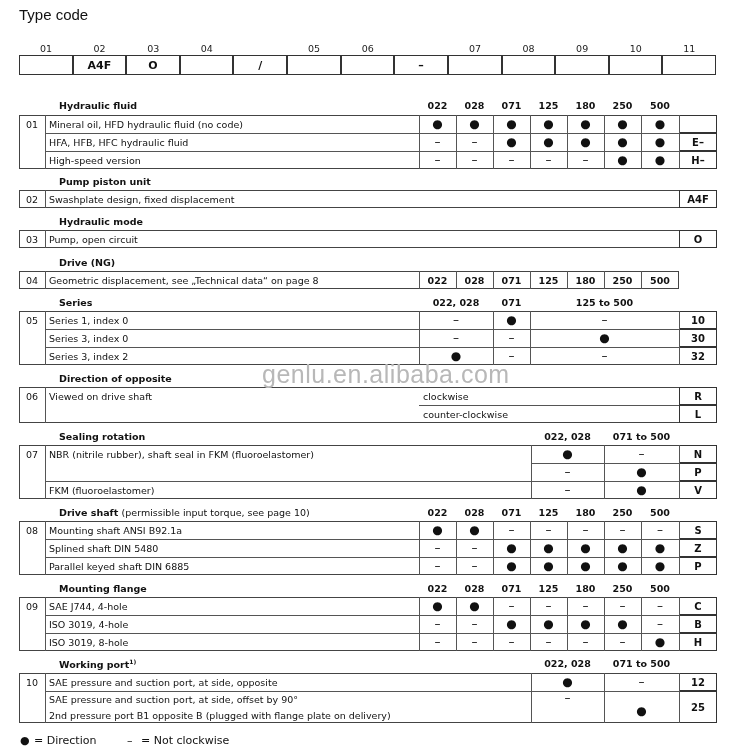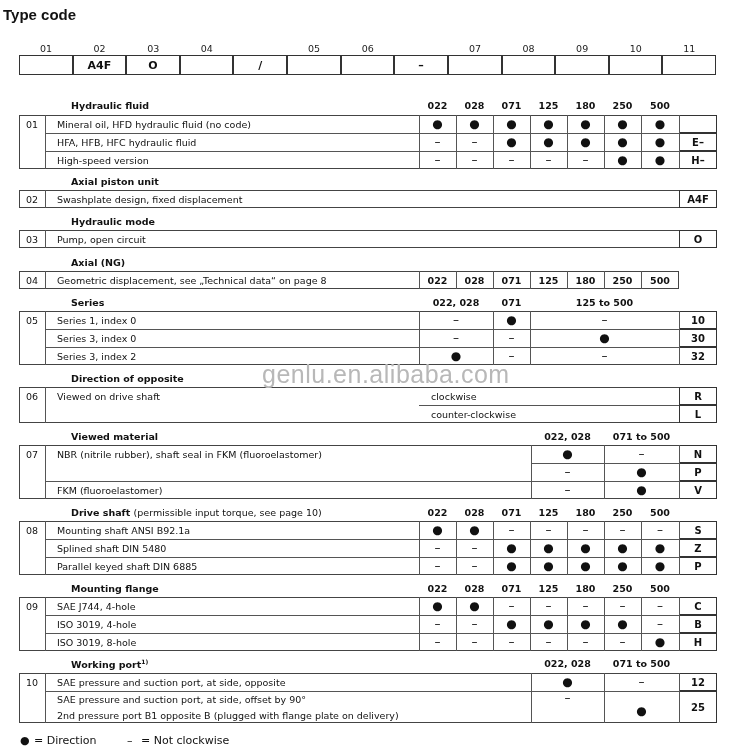--- a/index.html
+++ b/index.html
@@ -1,31 +1,31 @@
 <!DOCTYPE html>
 <html><head>
 <meta charset="utf-8">
 <style>
   html, body { margin:0; padding:0; background:#ffffff; }
   body { width:755px; height:750px; position:relative; overflow:hidden;
          font-family:"DejaVu Sans", sans-serif; color:#111; font-size:10px; }
   .abs { position:absolute; }
-  .title { left:3px; top:6px; font-size:15px; font-weight:bold; font-family:"Liberation Sans", sans-serif; }
+  .title { left:19px; top:6px; font-size:15px; font-weight:normal; font-family:"Liberation Sans", sans-serif; }
   .tc-label { position:absolute; top:43px; width:54px; text-align:center; font-size:9.5px; color:#222; }
   .tc-box { position:absolute; top:55px; height:20px; width:53.6px; box-sizing:border-box;
             border:1.3px solid #333; border-left-width:0.7px; display:flex; align-items:center;
             justify-content:center; font-weight:bold; font-size:11px; }
   .tc-box.first { border-left-width:1.3px; }
-  .sec-title { position:absolute; left:31px; font-weight:bold; font-size:9.5px;padding-left:40px; }
+  .sec-title { position:absolute; left:19px; font-weight:bold; font-size:9.5px;padding-left:40px; }
   .sec-title .normal { font-weight:normal; }
   .colhead { position:absolute; text-align:center; font-weight:bold; font-size:9.5px; }
   .tbl { position:absolute; left:19px; box-sizing:border-box; border:1.3px solid #444; }
   .cell { position:absolute; box-sizing:border-box; display:flex; align-items:center; font-size:9.5px; }
   .num { justify-content:center; }
-  .desc { padding-left:12px; white-space:nowrap; }
+  .desc { padding-left:4px; white-space:nowrap; }
   .mark { justify-content:center; font-size:12px; }
   .code { justify-content:center; font-weight:bold; font-size:10px; border:1.3px solid #333; background:#fff; }
   .hline { position:absolute; height:0; border-top:1px solid #555; }
   .vline { position:absolute; width:0; border-left:1px solid #555; }
   .watermark { position:absolute; left:262px; top:360px; font-size:25px; color:#b8b8b8;
                font-family:"Liberation Sans", sans-serif; letter-spacing:0.5px; }
   .legend { position:absolute; top:734px; font-size:11px; }
 </style>
 </head>
 <body>
@@ -103,33 +103,33 @@
     <div class="cell code" style="left:679px;top:151px;width:38px;height:18px;">H–</div>
     <div class="vline" style="left:419px;top:115px;height:54px;"></div>
     <div class="vline" style="left:456px;top:115px;height:54px;"></div>
     <div class="vline" style="left:493px;top:115px;height:54px;"></div>
     <div class="vline" style="left:530px;top:115px;height:54px;"></div>
     <div class="vline" style="left:567px;top:115px;height:54px;"></div>
     <div class="vline" style="left:604px;top:115px;height:54px;"></div>
     <div class="vline" style="left:641px;top:115px;height:54px;"></div>
     <div class="vline" style="left:679px;top:115px;height:54px;"></div>
     <div class="cell num" style="left:19px;top:115px;width:26px;height:18px;">01</div>
-    <div class="sec-title" style="top:176px;"><span>Axial piston unit</span></div>
+    <div class="sec-title" style="top:176px;"><span>Pump piston unit</span></div>
     <div class="tbl" style="top:190px;width:698px;height:18px;"></div>
     <div class="vline" style="left:45px;top:190px;height:18px;"></div>
     <div class="cell desc" style="left:45px;top:190px;width:634px;height:18px;">Swashplate design, fixed displacement</div>
     <div class="cell code" style="left:679px;top:190px;width:38px;height:18px;">A4F</div>
     <div class="cell num" style="left:19px;top:190px;width:26px;height:18px;">02</div>
     <div class="sec-title" style="top:216px;"><span>Hydraulic mode</span></div>
     <div class="tbl" style="top:230px;width:698px;height:18px;"></div>
     <div class="vline" style="left:45px;top:230px;height:18px;"></div>
     <div class="cell desc" style="left:45px;top:230px;width:634px;height:18px;">Pump, open circuit</div>
     <div class="cell code" style="left:679px;top:230px;width:38px;height:18px;">O</div>
     <div class="cell num" style="left:19px;top:230px;width:26px;height:18px;">03</div>
-    <div class="sec-title" style="top:257px;"><span>Axial (NG)</span></div>
+    <div class="sec-title" style="top:257px;"><span>Drive (NG)</span></div>
     <div class="tbl" style="top:271px;width:660px;height:18px;"></div>
     <div class="vline" style="left:45px;top:271px;height:18px;"></div>
     <div class="cell desc" style="left:45px;top:271px;width:374px;height:18px;">Geometric displacement, see „Technical data“ on page 8</div>
     <div class="cell mark" style="left:419px;top:271px;width:37px;height:18px;font-weight:bold;font-size:9.5px;">022</div>
     <div class="cell mark" style="left:456px;top:271px;width:37px;height:18px;font-weight:bold;font-size:9.5px;">028</div>
     <div class="cell mark" style="left:493px;top:271px;width:37px;height:18px;font-weight:bold;font-size:9.5px;">071</div>
     <div class="cell mark" style="left:530px;top:271px;width:37px;height:18px;font-weight:bold;font-size:9.5px;">125</div>
     <div class="cell mark" style="left:567px;top:271px;width:37px;height:18px;font-weight:bold;font-size:9.5px;">180</div>
     <div class="cell mark" style="left:604px;top:271px;width:37px;height:18px;font-weight:bold;font-size:9.5px;">250</div>
     <div class="cell mark" style="left:641px;top:271px;width:38px;height:18px;font-weight:bold;font-size:9.5px;">500</div>
@@ -172,21 +172,21 @@
     <div class="sec-title" style="top:373px;"><span>Direction of opposite</span></div>
     <div class="tbl" style="top:387px;width:698px;height:36px;"></div>
     <div class="vline" style="left:45px;top:387px;height:36px;"></div>
     <div class="cell desc" style="left:45px;top:387px;width:300px;height:18px;">Viewed on drive shaft</div>
     <div class="hline" style="left:419px;width:298px;top:405px;"></div>
     <div class="cell desc" style="left:419px;top:387px;width:250px;height:18px;">clockwise</div>
     <div class="cell code" style="left:679px;top:387px;width:38px;height:18px;">R</div>
     <div class="cell desc" style="left:419px;top:405px;width:250px;height:18px;">counter-clockwise</div>
     <div class="cell code" style="left:679px;top:405px;width:38px;height:18px;">L</div>
     <div class="cell num" style="left:19px;top:387px;width:26px;height:18px;">06</div>
-    <div class="sec-title" style="top:431px;"><span>Viewed material</span></div>
+    <div class="sec-title" style="top:431px;"><span>Sealing rotation</span></div>
     <div class="colhead" style="left:531px;width:73px;top:431px;">022, 028</div>
     <div class="colhead" style="left:604px;width:75px;top:431px;">071 to 500</div>
     <div class="tbl" style="top:445px;width:698px;height:54px;"></div>
     <div class="vline" style="left:45px;top:445px;height:54px;"></div>
     <div class="hline" style="left:45px;width:672px;top:481px;"></div>
     <div class="hline" style="left:531px;width:186px;top:463px;"></div>
     <div class="cell desc" style="left:45px;top:445px;width:486px;height:18px;">NBR (nitrile rubber), shaft seal in FKM (fluoroelastomer)</div>
     <div class="cell mark" style="left:531px;top:445px;width:73px;height:18px;">●</div>
     <div class="cell mark" style="left:604px;top:445px;width:75px;height:18px;">–</div>
     <div class="cell code" style="left:679px;top:445px;width:38px;height:18px;">N</div>

